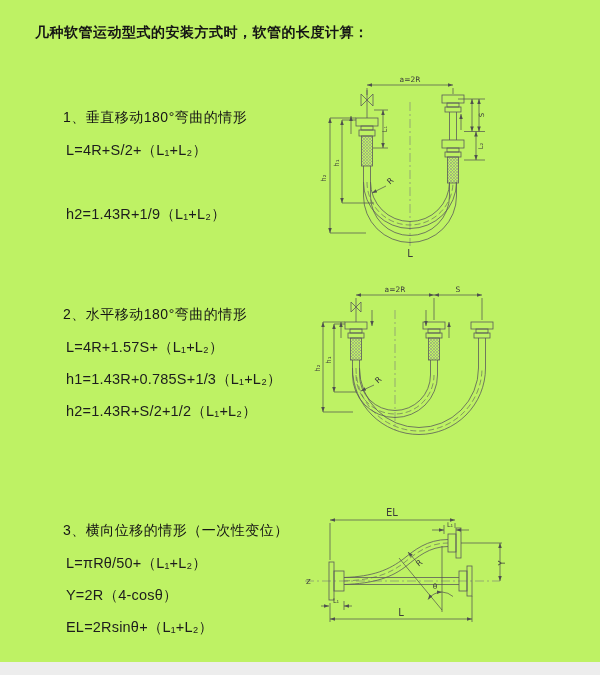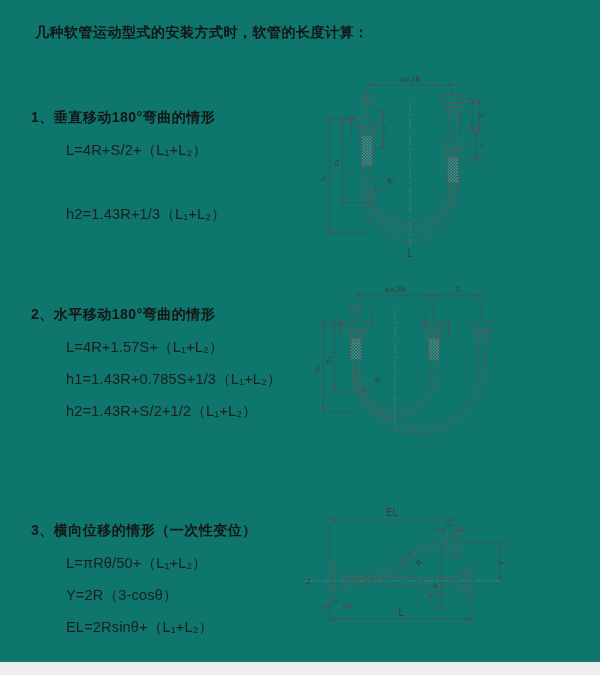--- a/index.html
+++ b/index.html
@@ -1,47 +1,47 @@
 <!DOCTYPE html>
 <html><head>
 <meta charset="utf-8">
 <style>
   html,body{margin:0;padding:0;background:#fff;}
-  .page{position:relative;width:600px;height:675px;background:#0f766e;overflow:hidden;
+  .page{position:relative;width:600px;height:675px;background:#bef264;overflow:hidden;
         font-family:"Liberation Sans","DejaVu Sans",sans-serif;color:#151515;}
   .title{position:absolute;left:35px;top:24px;font-size:14px;font-weight:700;letter-spacing:.5px;}
-  .heading{position:absolute;left:31px;font-size:14px;font-weight:700;letter-spacing:.5px;}
+  .heading{position:absolute;left:63px;font-size:14px;font-weight:400;letter-spacing:.5px;}
   .formula{position:absolute;left:66px;font-size:14.5px;font-weight:400;color:#1d1d1d;letter-spacing:.2px;}
   .diagram{position:absolute;}
   svg text{font-family:"DejaVu Sans","Liberation Sans",sans-serif;fill:#3c3c3c;}
   .bottom-strip{position:absolute;left:0;bottom:0;width:600px;height:13px;background:#ededed;}
   .g{stroke:#5a5a5a;stroke-width:0.8;fill:none;}
   .dim{stroke:#4f4f4f;stroke-width:0.7;fill:none;}
   .cl{stroke:#7a7a7a;stroke-width:0.6;fill:none;stroke-dasharray:9 3 2 3;}
   .hd{stroke:#5a5a5a;stroke-width:0.6;fill:none;stroke-dasharray:6 3;}
 </style>
 </head>
 <body>
 
 <div class="page">
 
   <div class="title">几种软管运动型式的安装方式时，软管的长度计算：</div>
 
   <div class="heading" style="top:109px">1、垂直移动180°弯曲的情形</div>
   <div class="formula" style="top:141px">L=4R+S/2+（L₁+L₂）</div>
-  <div class="formula" style="top:205px">h2=1.43R+1/3（L₁+L₂）</div>
+  <div class="formula" style="top:205px">h2=1.43R+1/9（L₁+L₂）</div>
 
   <div class="heading" style="top:306px">2、水平移动180°弯曲的情形</div>
   <div class="formula" style="top:338px">L=4R+1.57S+（L₁+L₂）</div>
   <div class="formula" style="top:370px">h1=1.43R+0.785S+1/3（L₁+L₂）</div>
   <div class="formula" style="top:402px">h2=1.43R+S/2+1/2（L₁+L₂）</div>
 
   <div class="heading" style="top:522px">3、横向位移的情形（一次性变位）</div>
   <div class="formula" style="top:554px">L=πRθ/50+（L₁+L₂）</div>
-  <div class="formula" style="top:586px">Y=2R（3-cosθ）</div>
+  <div class="formula" style="top:586px">Y=2R（4-cosθ）</div>
   <div class="formula" style="top:618px">EL=2Rsinθ+（L₁+L₂）</div>
 
   <svg class="diagram" style="left:310px;top:70px" width="250" height="195" viewBox="0 0 250 195">
     <defs>
       <marker id="ar1" viewBox="0 0 10 10" refX="9" refY="5" markerWidth="8" markerHeight="8" orient="auto-start-reverse">
         <path d="M0,1.8 L9,5 L0,8.2 z" fill="#4f4f4f"></path>
       </marker>
       <pattern id="br1" width="3" height="3" patternUnits="userSpaceOnUse">
         <path d="M0,3 L3,0 M0,0 L3,3" stroke="#8a8a8a" stroke-width="0.5"></path>
       </pattern>

